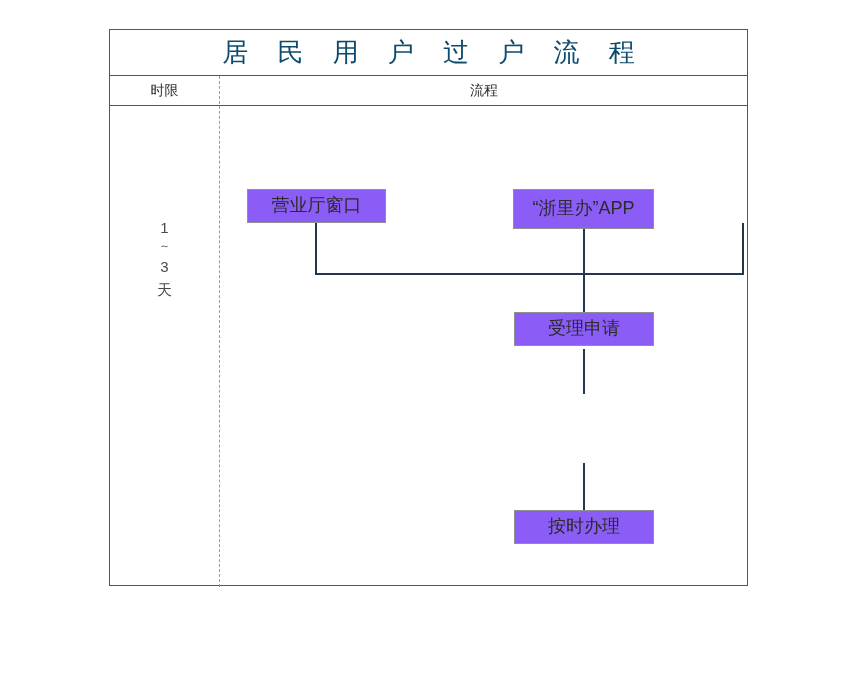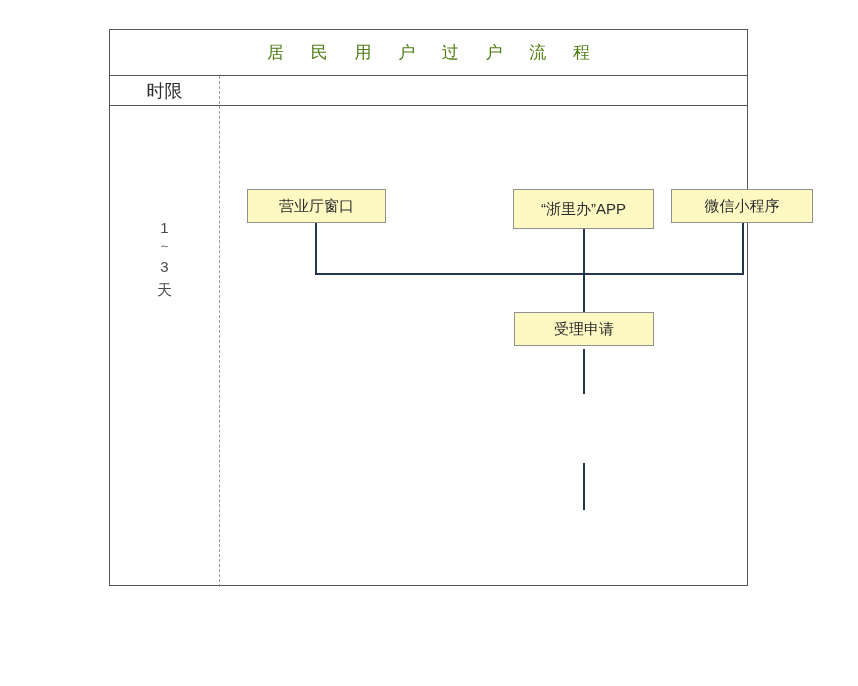--- a/index.html
+++ b/index.html
@@ -34,45 +34,45 @@
     top: 0;
     width: 100%;
     height: 46px;
     border-bottom: 1.4px solid #555555;
     box-sizing: border-box;
     display: flex;
     align-items: center;
     justify-content: center;
   }
   #title-text {
-    font-size: 17px;
+    font-size: 26px;
     letter-spacing: 11px;
     text-indent: 11px;
-    color: #4d7c0f;
+    color: #0c4a6e;
     white-space: nowrap;
   }
 
   
   #header-row {
     position: absolute;
     left: 0;
     top: 46px;
     width: 100%;
     height: 30px;
     border-bottom: 1.4px solid #555555;
     box-sizing: border-box;
   }
   .header-cell {
     position: absolute;
     top: 0;
     height: 100%;
     display: flex;
     align-items: center;
     justify-content: center;
-    font-size: 18px;
+    font-size: 14px;
     color: #2b2b2b;
     white-space: nowrap;
   }
   #header-cell-deadline { left: 0;     width: 109px; }
   #header-cell-process  { left: 109px; width: 530px; }
 
   
   #column-divider {
     position: absolute;
     left: 109px;
@@ -124,27 +124,27 @@
     left: 109px;
     top: 0;
     width: 530px;
     height: 100%;
   }
 
   
   .node {
     position: absolute;
     border: 1.2px solid #909090;
-    background: #fef9c3;
+    background: #8b5cf6;
     box-sizing: border-box;
     display: flex;
     flex-direction: column;
     align-items: center;
     justify-content: center;
-    font-size: 15px;
+    font-size: 18px;
     color: #2b2b2b;
     white-space: nowrap;
     z-index: 3;
   }
   .node-line { line-height: 1.55; }
   .spaced { letter-spacing: 3px; text-indent: 3px; }
 
   
   #node-hall    { left: 28px;  top: 83px;  width: 139px; height: 34px; }
   #node-app     { left: 294px; top: 83px;  width: 141px; height: 40px; }
@@ -180,20 +180,21 @@
 <body>
 
 <div id="table-frame">
 
   <div id="title-row">
     <div id="title-text">居 民 用 户 过 户 流 程</div>
   </div>
 
   <div id="header-row">
     <div class="header-cell" id="header-cell-deadline">时限</div>
+    <div class="header-cell" id="header-cell-process">流程</div>
   </div>
 
   <div id="column-divider"></div>
 
   <div id="body-row">
 
     <div id="deadline-cell">
       <div id="deadline-stack">
         <span>1</span>
         <span class="tilde">∼</span>
@@ -213,25 +214,25 @@
       <div class="conn conn-v" id="conn-review-handle"></div>
 
       <div class="node" id="node-hall">
         <span class="node-line">营业厅窗口</span>
       </div>
 
       <div class="node" id="node-app">
         <span class="node-line">“浙里办”APP</span>
       </div>
 
-      <div class="node" id="node-wechat">
-        <span class="node-line">微信小程序</span>
-      </div>
 
       <div class="node" id="node-accept">
         <span class="node-line">受理申请</span>
       </div>
 
 
+      <div class="node" id="node-handle">
+        <span class="node-line">按时办理</span>
+      </div>
 
     </div>
   </div>
 </div>
 
 </body></html>

